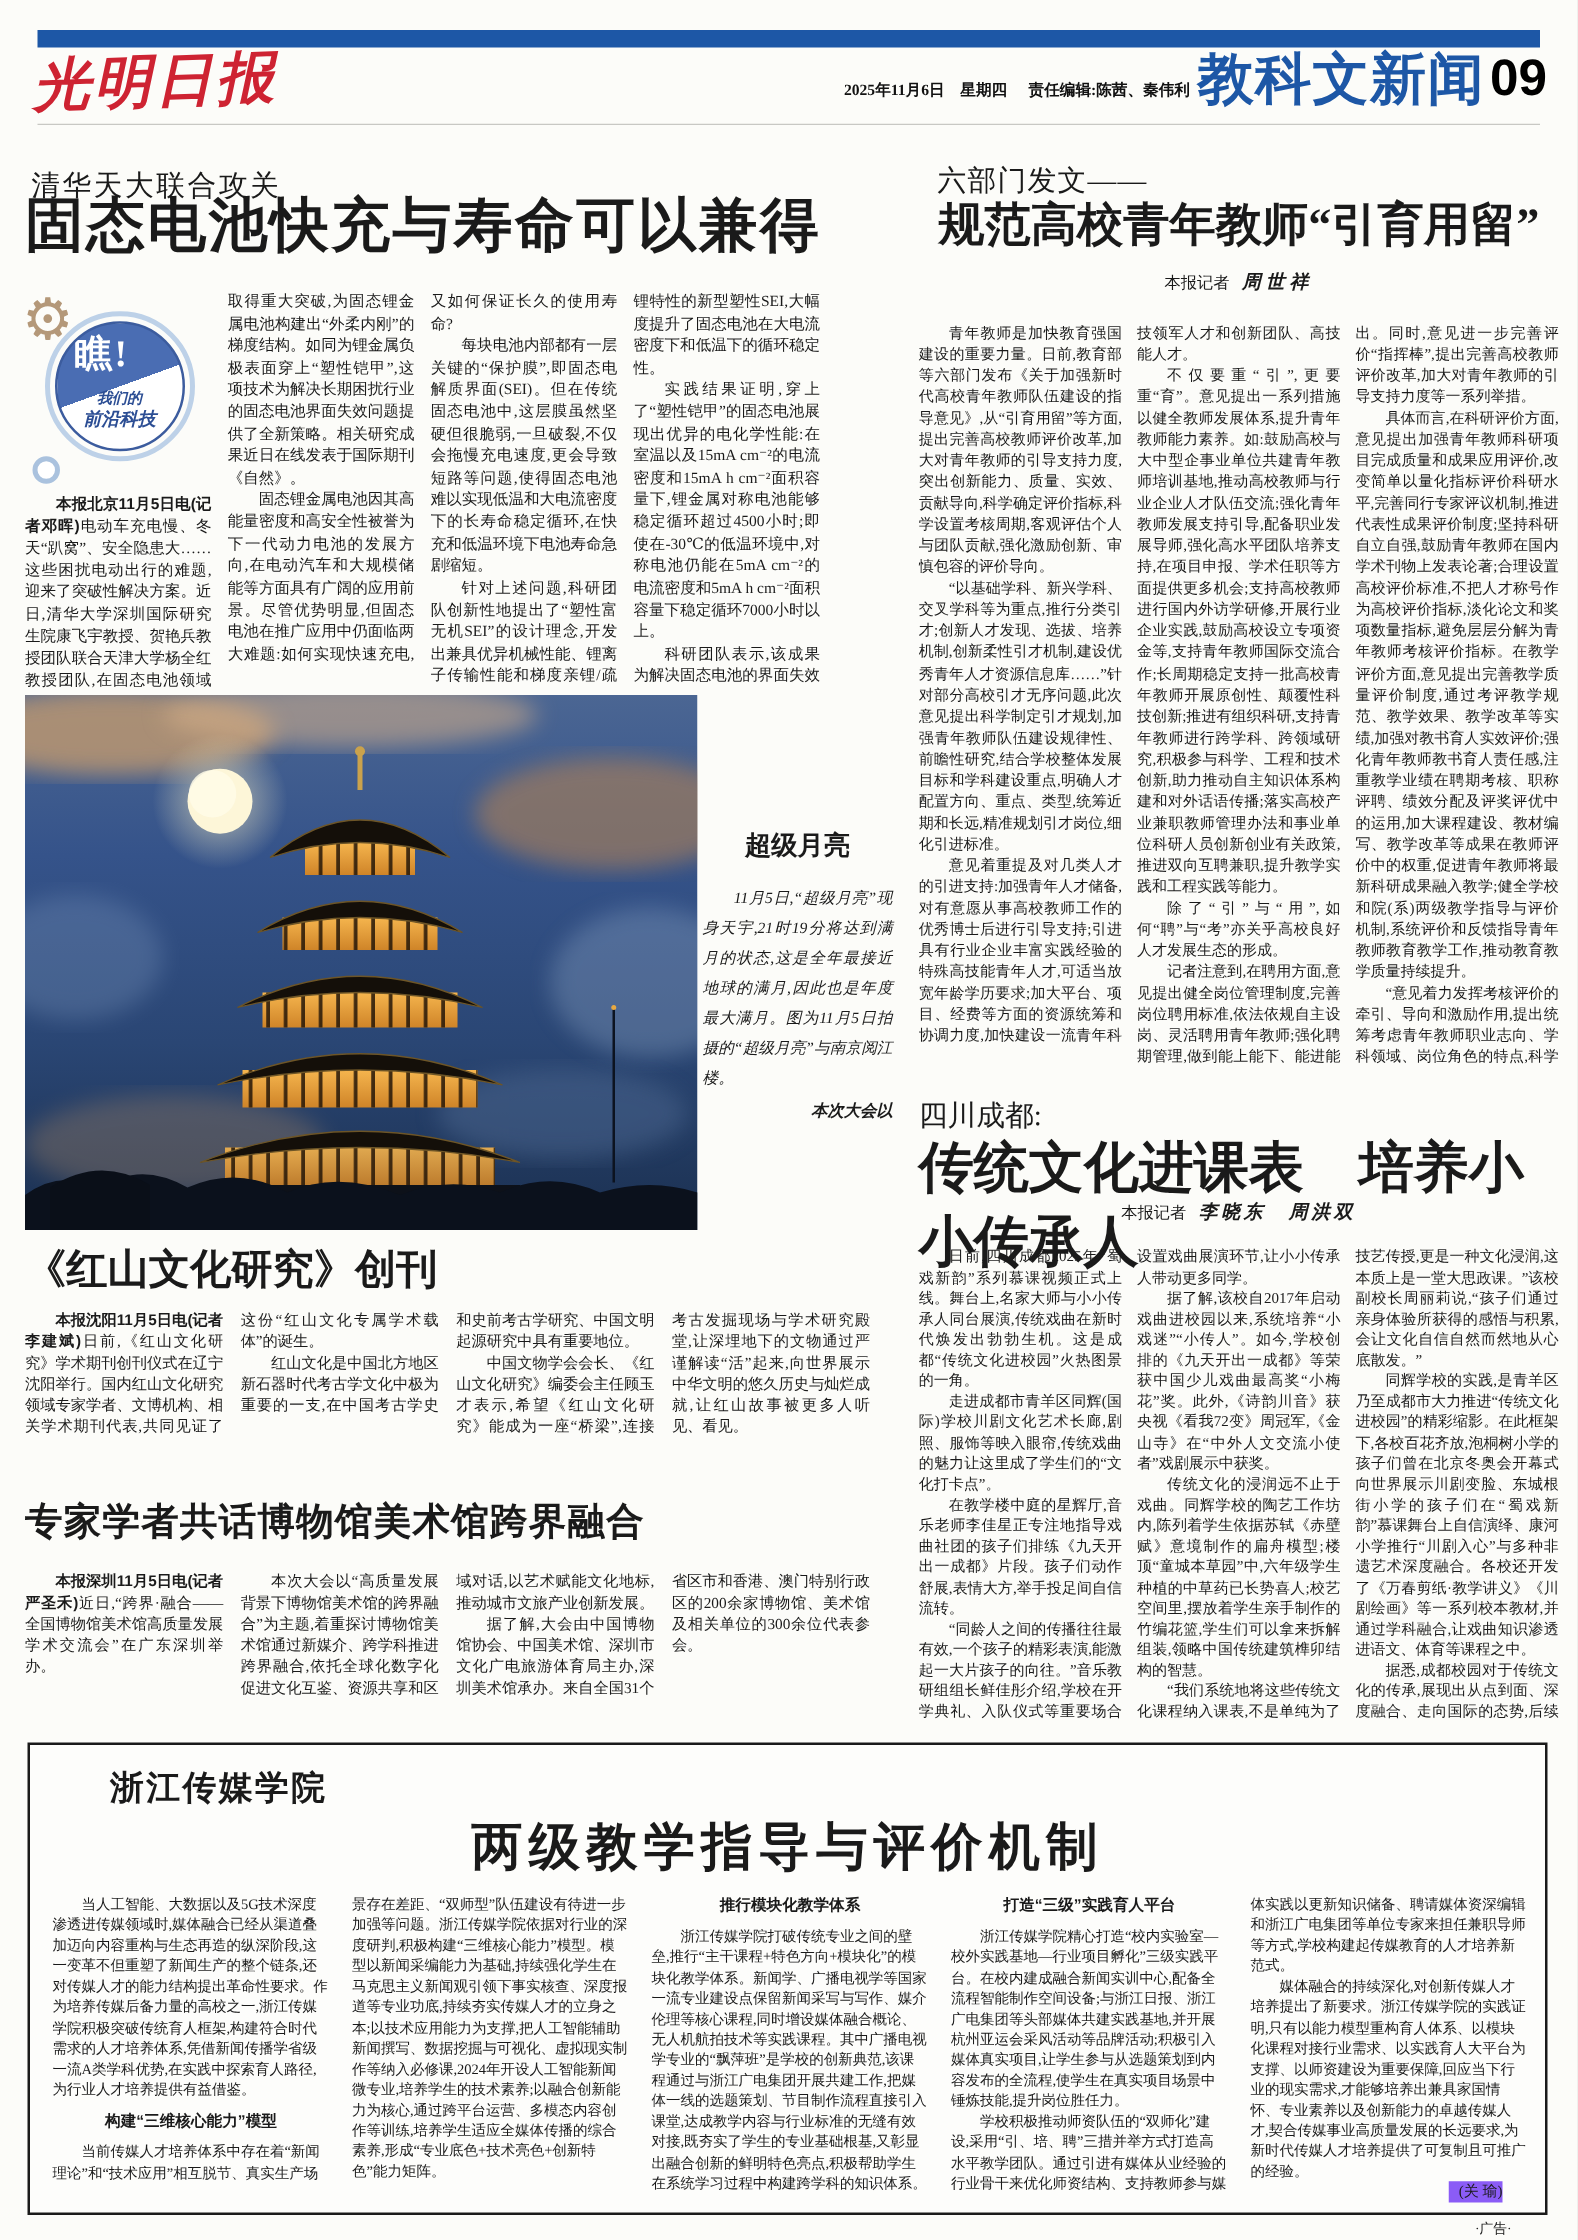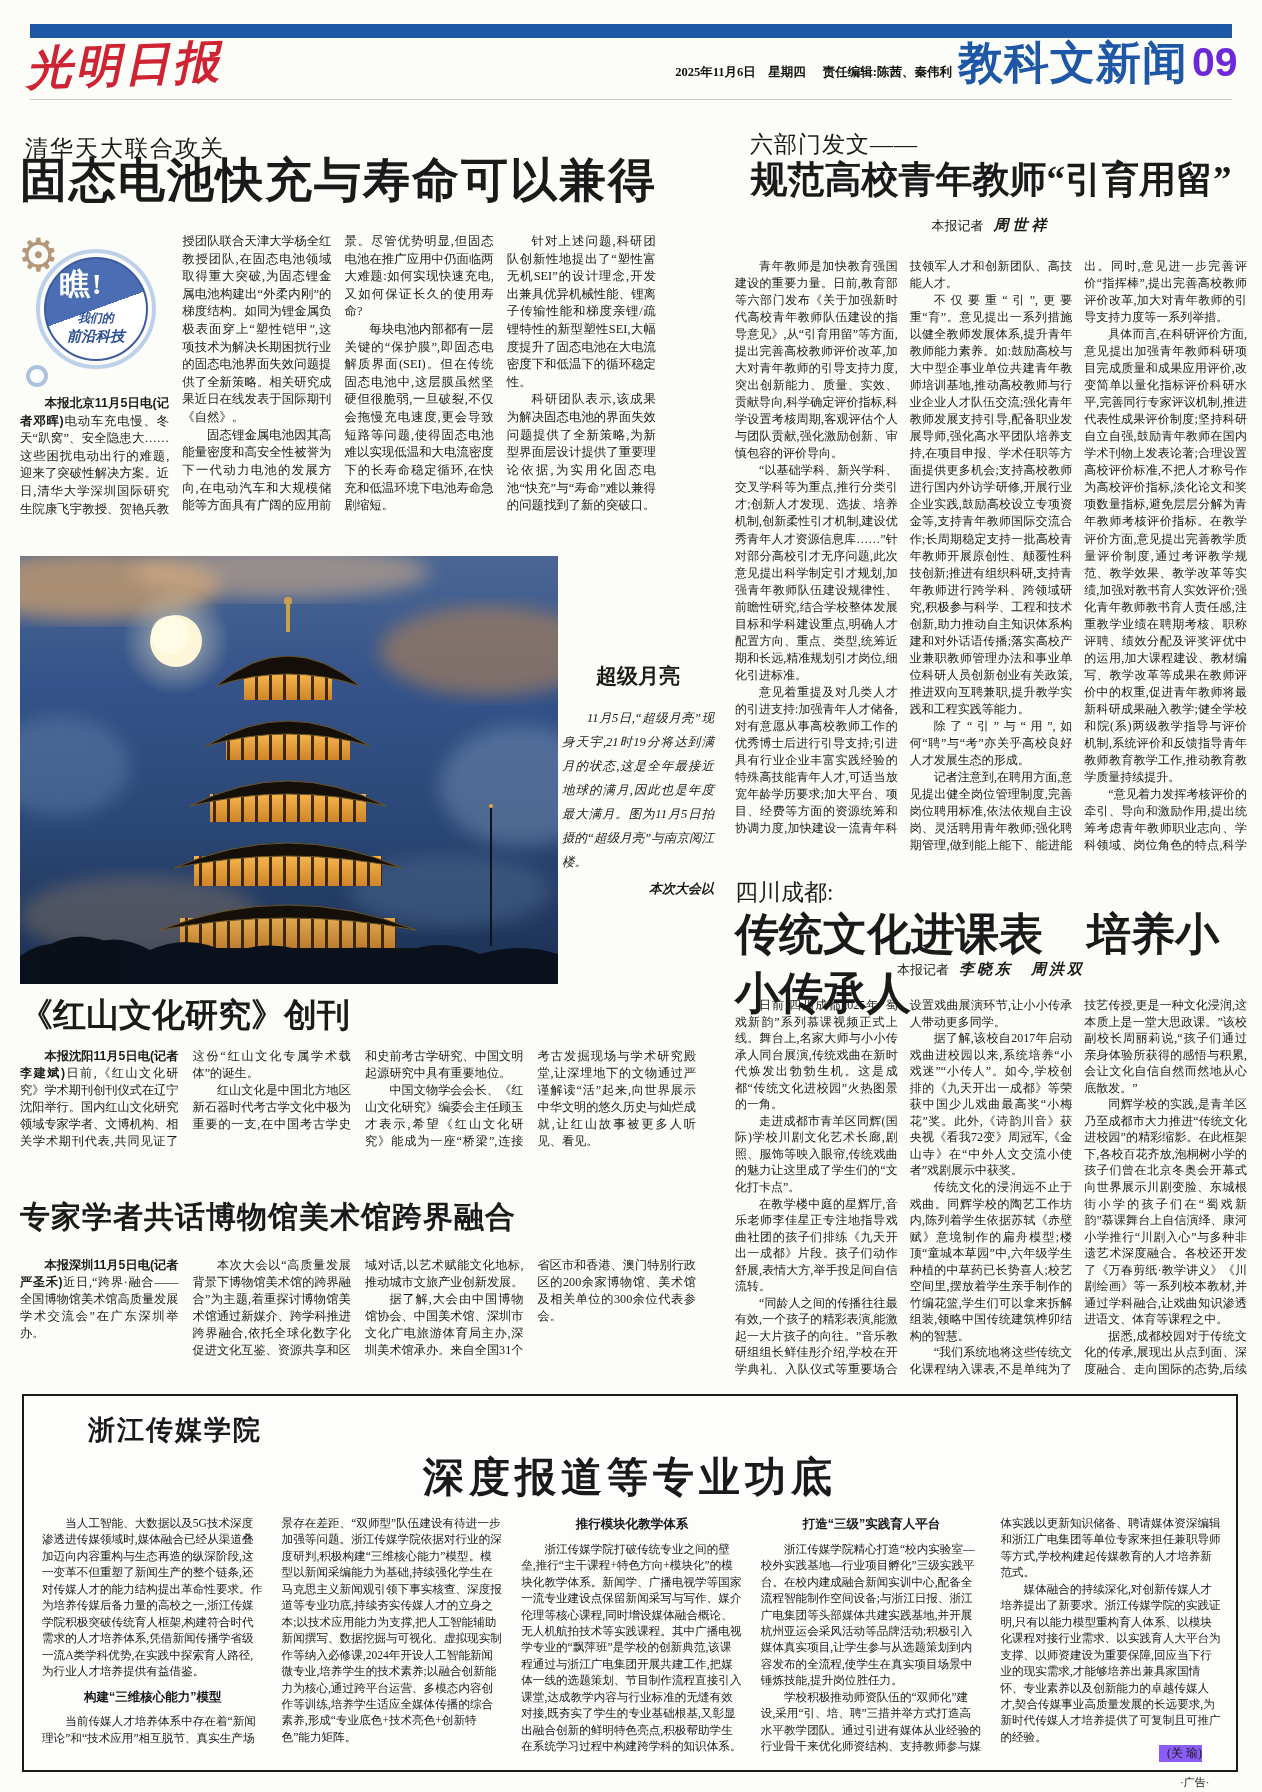--- a/index.html
+++ b/index.html
@@ -21,21 +21,21 @@
   }
   .masthead-meta span { margin-left:14px; }
   .section-title {
     position:absolute; left:958px; top:33px;
     font-family:"Liberation Sans","DejaVu Sans",sans-serif; font-weight:bold;
     font-size:45px; color:#1d57a6; letter-spacing:1px;
   }
   .page-num {
     position:absolute; left:1192px; top:39px;
     font-family:"Liberation Sans","DejaVu Sans",sans-serif; font-weight:bold;
-    font-size:41px; color:#6d28d9;
+    font-size:41px; color:#000000;
   }
   .head-rule { position:absolute; left:30px; top:99px; width:1202px; height:1px; background:#c8c8c4; }
 
   
   .para { margin:0; text-indent:2em; }
   .lead { font-family:"Liberation Sans","DejaVu Sans",sans-serif; font-weight:bold; }
   .colbody { position:absolute; text-align:justify; overflow:hidden; }
 
   
   .bat-kicker { position:absolute; left:25px; top:133px; font-size:23px; letter-spacing:2px; }
@@ -129,20 +129,21 @@
         <span class="badge-sub">
           <span>我们的</span><br>
           <span class="l2">前沿科技</span>
         </span>
       </span>
     </div>
     <p class="para"><b class="lead">本报北京11月5日电(记者邓晖)</b><span>电动车充电慢、冬天“趴窝”、安全隐患大……这些困扰电动出行的难题,迎来了突破性解决方案。近日,清华大学深圳国际研究生院康飞宇教授、贺艳兵教授团队联合天津大学杨全红教授团队,在固态电池领域取得重大突破,为固态锂金属电池构建出“外柔内刚”的梯度结构。如同为锂金属负极表面穿上“塑性铠甲”,这项技术为解决长期困扰行业的固态电池界面失效问题提供了全新策略。相关研究成果近日在线发表于国际期刊《自然》。</span></p>
     <p class="para">固态锂金属电池因其高能量密度和高安全性被誉为下一代动力电池的发展方向,在电动汽车和大规模储能等方面具有广阔的应用前景。尽管优势明显,但固态电池在推广应用中仍面临两大难题:如何实现快速充电,又如何保证长久的使用寿命?</p>
     <p class="para">每块电池内部都有一层关键的“保护膜”,即固态电解质界面(SEI)。但在传统固态电池中,这层膜虽然坚硬但很脆弱,一旦破裂,不仅会拖慢充电速度,更会导致短路等问题,使得固态电池难以实现低温和大电流密度下的长寿命稳定循环,在快充和低温环境下电池寿命急剧缩短。</p>
     <p class="para">针对上述问题,科研团队创新性地提出了“塑性富无机SEI”的设计理念,开发出兼具优异机械性能、锂离子传输性能和梯度亲锂/疏锂特性的新型塑性SEI,大幅度提升了固态电池在大电流密度下和低温下的循环稳定性。</p>
+    <p class="para">实践结果证明,穿上了“塑性铠甲”的固态电池展现出优异的电化学性能:在室温以及15mA cm⁻²的电流密度和15mA h cm⁻²面积容量下,锂金属对称电池能够稳定循环超过4500小时;即使在-30℃的低温环境中,对称电池仍能在5mA cm⁻²的电流密度和5mA h cm⁻²面积容量下稳定循环7000小时以上。</p>
     <p class="para">科研团队表示,该成果为解决固态电池的界面失效问题提供了全新策略,为新型界面层设计提供了重要理论依据,为实用化固态电池“快充”与“寿命”难以兼得的问题找到了新的突破口。</p>
   </div>
 
   <div class="photo">
     <svg viewBox="0 0 538 428" preserveAspectRatio="none" aria-hidden="true">
       <defs>
         <linearGradient id="sky" x1="0" y1="0" x2="0" y2="1">
           <stop offset="0" stop-color="#4b6693"></stop>
           <stop offset="0.3" stop-color="#35538a"></stop>
           <stop offset="0.65" stop-color="#2a4674"></stop>
@@ -249,21 +250,21 @@
 
   <div class="mu-headline">专家学者共话博物馆美术馆跨界融合</div>
   <div class="colbody mu-body">
     <p class="para"><b class="lead">本报深圳11月5日电(记者严圣禾)</b><span>近日,“跨界·融合——全国博物馆美术馆高质量发展学术交流会”在广东深圳举办。</span></p>
     <p class="para">本次大会以“高质量发展背景下博物馆美术馆的跨界融合”为主题,着重探讨博物馆美术馆通过新媒介、跨学科推进跨界融合,依托全球化数字化促进文化互鉴、资源共享和区域对话,以艺术赋能文化地标,推动城市文旅产业创新发展。</p>
     <p class="para">据了解,大会由中国博物馆协会、中国美术馆、深圳市文化广电旅游体育局主办,深圳美术馆承办。来自全国31个省区市和香港、澳门特别行政区的200余家博物馆、美术馆及相关单位的300余位代表参会。</p>
   </div>
 
   <div class="zbox">
     <div class="z-school">浙江传媒学院</div>
-    <div class="z-headline">深度报道等专业功底</div>
+    <div class="z-headline">两级教学指导与评价机制</div>
     <div class="z-body">
       <p class="para">当人工智能、大数据以及5G技术深度渗透进传媒领域时,媒体融合已经从渠道叠加迈向内容重构与生态再造的纵深阶段,这一变革不但重塑了新闻生产的整个链条,还对传媒人才的能力结构提出革命性要求。作为培养传媒后备力量的高校之一,浙江传媒学院积极突破传统育人框架,构建符合时代需求的人才培养体系,凭借新闻传播学省级一流A类学科优势,在实践中探索育人路径,为行业人才培养提供有益借鉴。</p>
       <p class="z-sub">构建“三维核心能力”模型</p>
       <p class="para">当前传媒人才培养体系中存在着“新闻理论”和“技术应用”相互脱节、真实生产场景存在差距、“双师型”队伍建设有待进一步加强等问题。浙江传媒学院依据对行业的深度研判,积极构建“三维核心能力”模型。模型以新闻采编能力为基础,持续强化学生在马克思主义新闻观引领下事实核查、深度报道等专业功底,持续夯实传媒人才的立身之本;以技术应用能力为支撑,把人工智能辅助新闻撰写、数据挖掘与可视化、虚拟现实制作等纳入必修课,2024年开设人工智能新闻微专业,培养学生的技术素养;以融合创新能力为核心,通过跨平台运营、多模态内容创作等训练,培养学生适应全媒体传播的综合素养,形成“专业底色+技术亮色+创新特色”能力矩阵。</p>
       <p class="z-sub">推行模块化教学体系</p>
       <p class="para">浙江传媒学院打破传统专业之间的壁垒,推行“主干课程+特色方向+模块化”的模块化教学体系。新闻学、广播电视学等国家一流专业建设点保留新闻采写与写作、媒介伦理等核心课程,同时增设媒体融合概论、无人机航拍技术等实践课程。其中广播电视学专业的“飘萍班”是学校的创新典范,该课程通过与浙江广电集团开展共建工作,把媒体一线的选题策划、节目制作流程直接引入课堂,达成教学内容与行业标准的无缝有效对接,既夯实了学生的专业基础根基,又彰显出融合创新的鲜明特色亮点,积极帮助学生在系统学习过程中构建跨学科的知识体系。</p>
       <p class="z-sub">打造“三级”实践育人平台</p>
       <p class="para">浙江传媒学院精心打造“校内实验室—校外实践基地—行业项目孵化”三级实践平台。在校内建成融合新闻实训中心,配备全流程智能制作空间设备;与浙江日报、浙江广电集团等头部媒体共建实践基地,并开展杭州亚运会采风活动等品牌活动;积极引入媒体真实项目,让学生参与从选题策划到内容发布的全流程,使学生在真实项目场景中锤炼技能,提升岗位胜任力。</p>
       <p class="para">学校积极推动师资队伍的“双师化”建设,采用“引、培、聘”三措并举方式打造高水平教学团队。通过引进有媒体从业经验的行业骨干来优化师资结构、支持教师参与媒体实践以更新知识储备、聘请媒体资深编辑和浙江广电集团等单位专家来担任兼职导师等方式,学校构建起传媒教育的人才培养新范式。</p>
       <p class="para">媒体融合的持续深化,对创新传媒人才培养提出了新要求。浙江传媒学院的实践证明,只有以能力模型重构育人体系、以模块化课程对接行业需求、以实践育人大平台为支撑、以师资建设为重要保障,回应当下行业的现实需求,才能够培养出兼具家国情怀、专业素养以及创新能力的卓越传媒人才,契合传媒事业高质量发展的长远要求,为新时代传媒人才培养提供了可复制且可推广的经验。</p>

